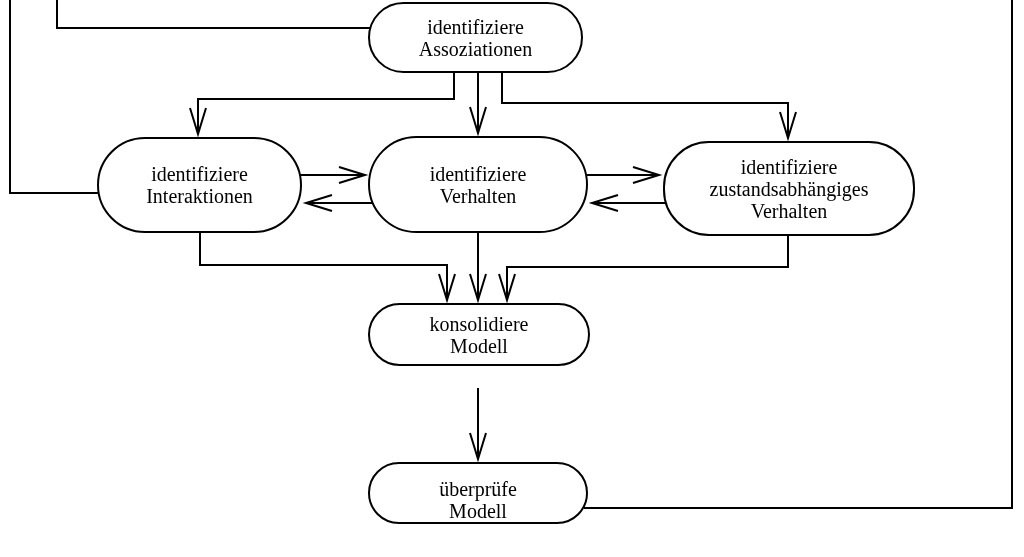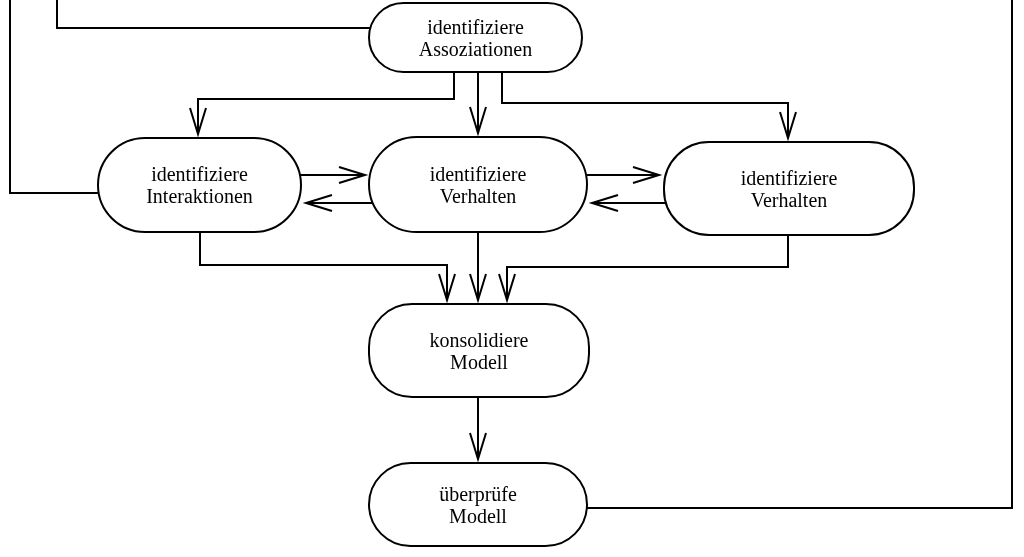--- a/index.html
+++ b/index.html
@@ -84,26 +84,27 @@
     <span>Interaktionen</span>
   </div>
 
   <div class="node" style="left:368px; top:136px; width:220px; height:97px; border-radius:49px;">
     <span>identifiziere</span>
     <span>Verhalten</span>
   </div>
 
   <div class="node" style="left:663px; top:141px; width:252px; height:95px; border-radius:46px;">
     <span>identifiziere</span>
+    <span>zustandsabhängiges</span>
     <span>Verhalten</span>
   </div>
 
-  <div class="node" style="left:368px; top:303px; width:222px; height:95px; border-radius:44px;">
+  <div class="node" style="left:368px; top:303px; width:222px; height:63px; border-radius:44px;">
     <span>konsolidiere</span>
     <span>Modell</span>
   </div>
 
-  <div class="node" style="left:368px; top:462px; width:220px; height:85px; border-radius:43px;">
+  <div class="node" style="left:368px; top:462px; width:220px; height:62px; border-radius:43px;justify-content:flex-end;">
     <span>überprüfe</span>
     <span>Modell</span>
   </div>
 
 </div>
 
 </body></html>

